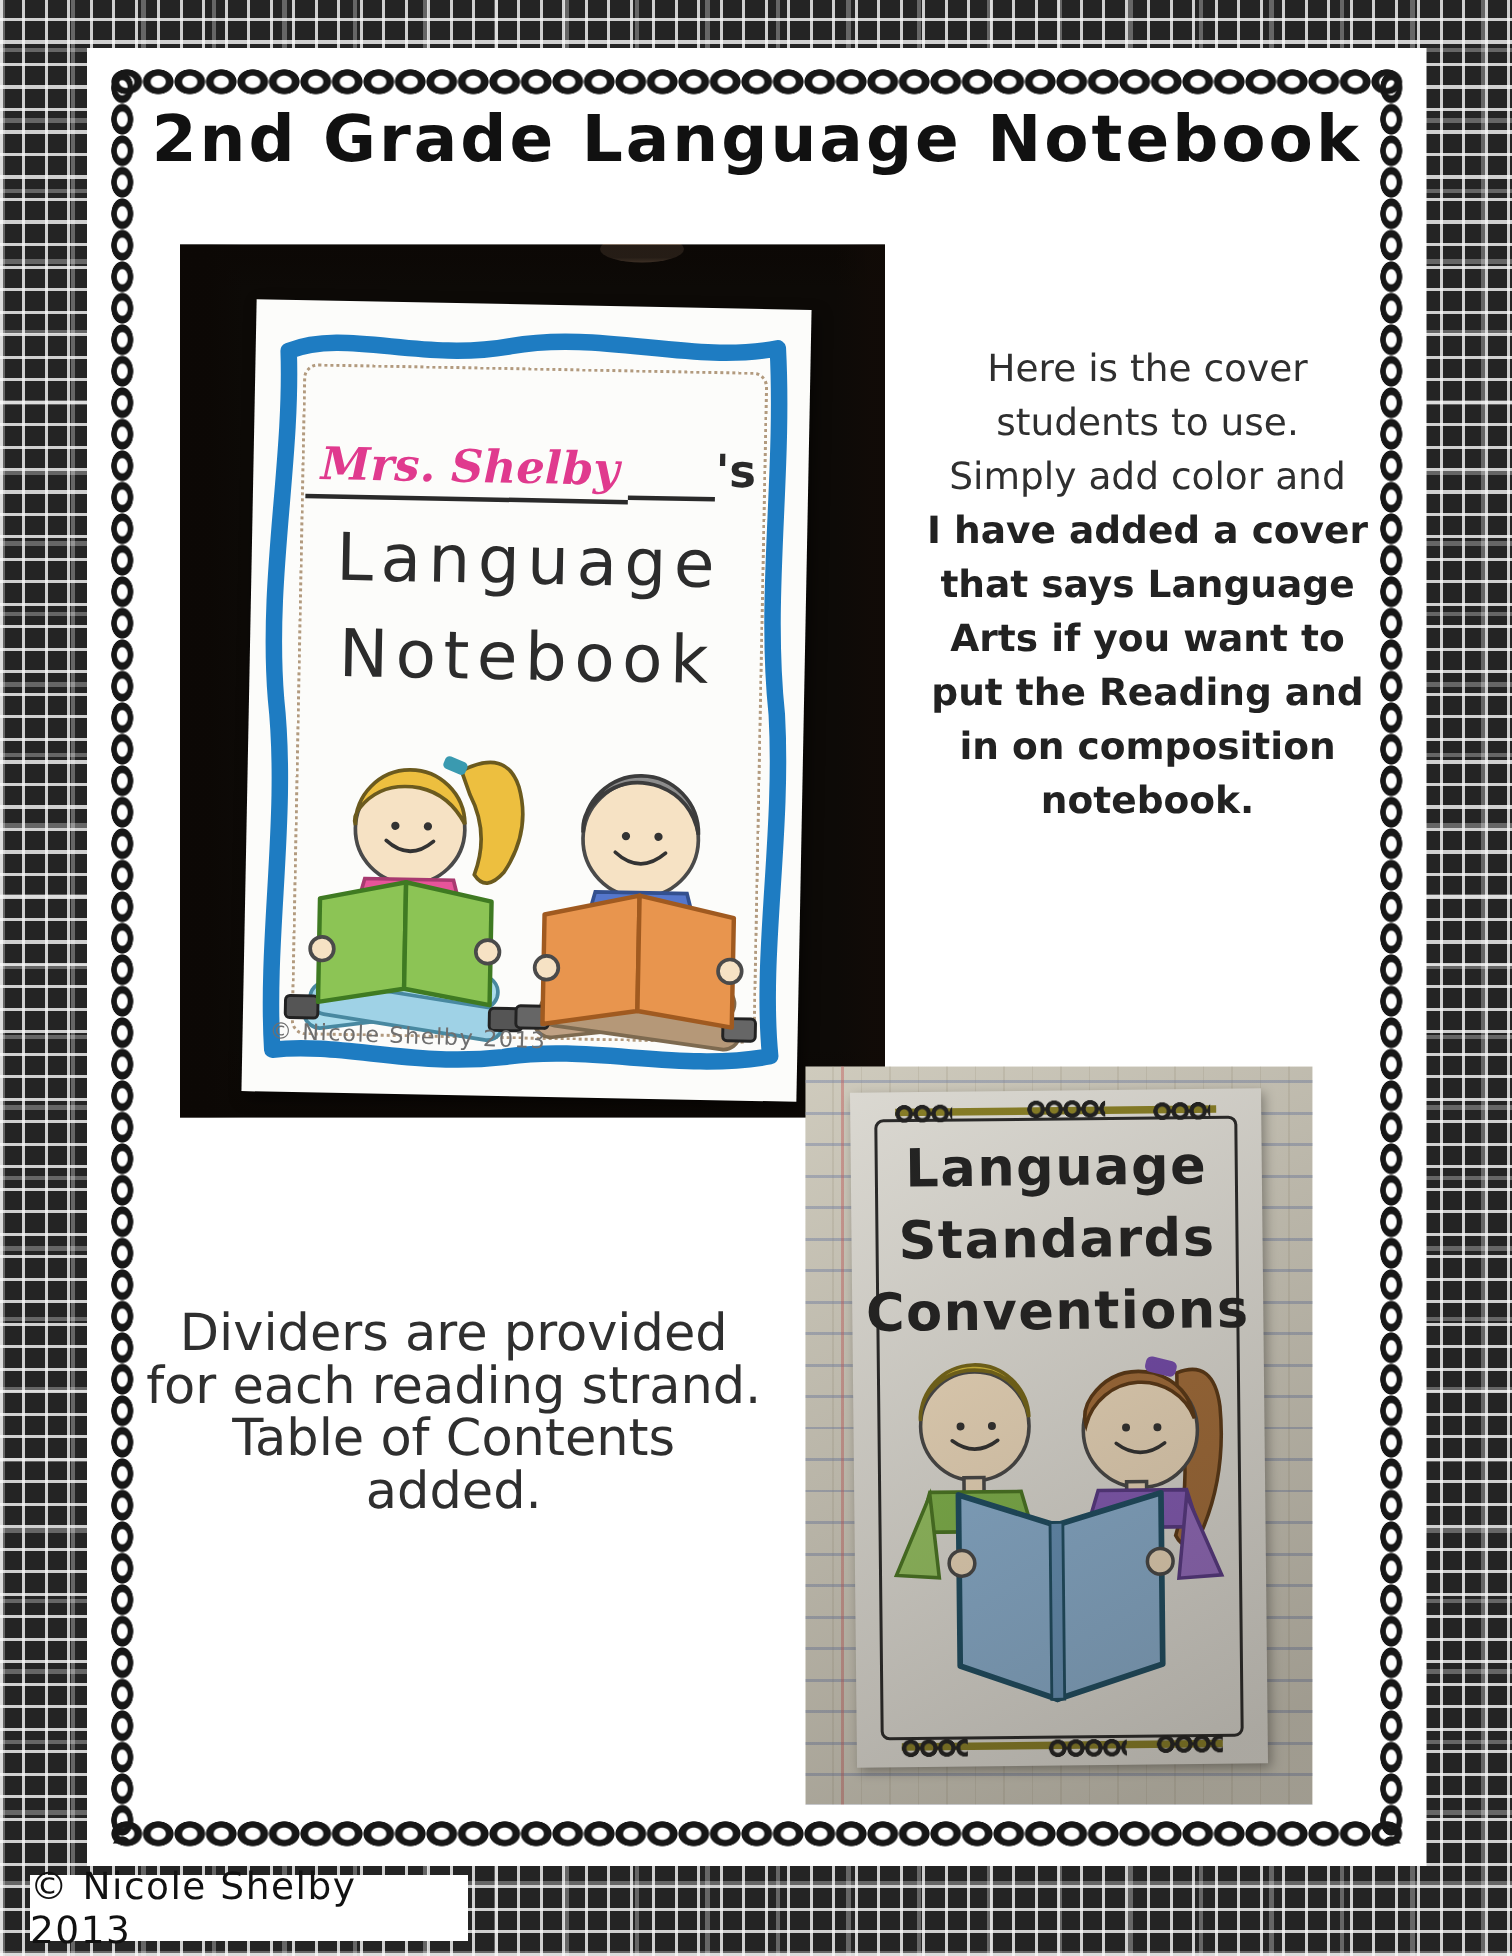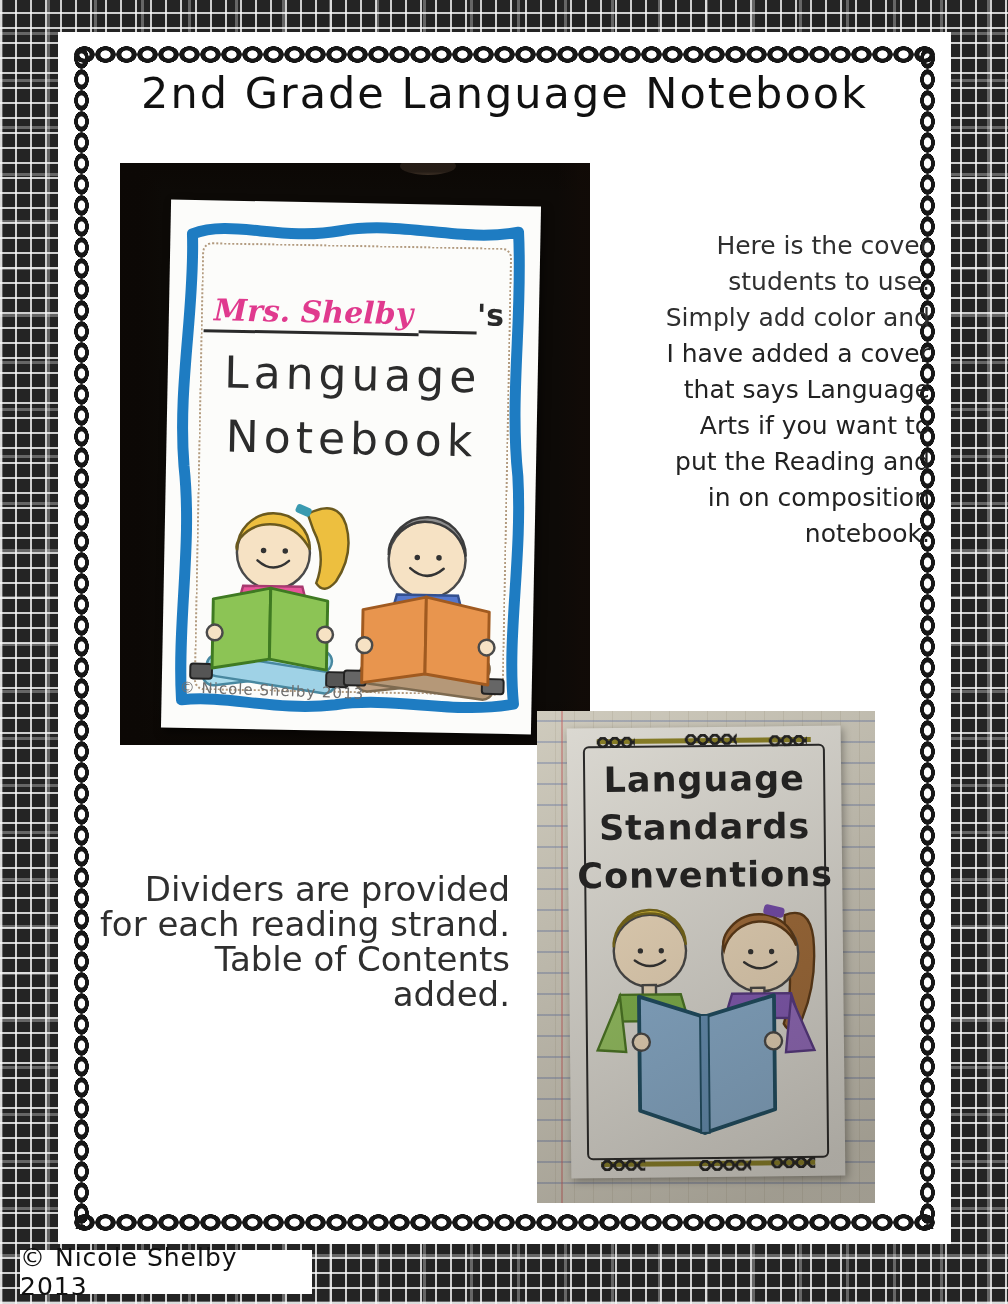--- a/index.html
+++ b/index.html
@@ -21,21 +21,21 @@
     background-size:21px 17px;}
   .chain-v{width:15px;background-repeat:repeat-y;
     background-image:radial-gradient(ellipse closest-side at 50% 50%, rgba(0,0,0,0) 44%, #171717 52%, #171717 95%, rgba(0,0,0,0) 100%);
     background-size:15px 21px;}
   .chain-top{left:16px;right:16px;top:14px;}
   .chain-bottom{left:16px;right:16px;bottom:13px;}
   .chain-left{left:16px;top:16px;bottom:15px;}
   .chain-right{right:16px;top:16px;bottom:15px;}
 
   .page-title{position:absolute;top:36px;left:0;right:0;text-align:center;
-    font-size:43px;font-weight:normal;letter-spacing:2px;color:#111;}
+    font-size:43px;font-weight:bold;letter-spacing:2px;color:#111;}
 
   
   .photo1{position:absolute;left:62px;top:131px;width:470px;height:582px;
     background:#0d0a07;overflow:hidden;}
   .marble{position:absolute;left:32px;top:8px;right:16px;bottom:36px;}
   .photo1-shade{position:absolute;inset:0;pointer-events:none;
     background:
       linear-gradient(90deg, rgba(12,8,5,.95) 0 4%, rgba(12,8,5,0) 9% 93%, rgba(18,11,7,.75) 98%),
       linear-gradient(180deg, rgba(12,8,5,.85) 0 1.5%, rgba(12,8,5,0) 5% 92%, rgba(12,8,5,.8) 98%);}
   .finger{position:absolute;left:280px;top:-6px;width:56px;height:18px;border-radius:50%;
@@ -85,24 +85,24 @@
   .div-title{position:absolute;left:0;right:0;text-align:center;font-weight:bold;
     color:#242424;font-size:35px;letter-spacing:1px;}
   .div-title.t1{top:32px;}
   .div-title.t2{top:80px;}
   .div-title.t3{top:128px;}
   .kids2{position:absolute;left:18px;top:170px;}
   .photo2-tint{position:absolute;inset:0;pointer-events:none;
     background:linear-gradient(150deg, rgba(40,34,26,.05) 0%, rgba(30,25,18,.30) 90%);}
 
   
-  .note{position:absolute;text-align:right;color:#2f2f2f;}
+  .note{position:absolute;text-align:center;color:#2f2f2f;}
   .note-right{left:542px;top:196px;width:330px;font-size:25px;line-height:36px;}
   .note-left{left:37px;top:840px;width:415px;font-size:34px;line-height:35px;}
-  .note .b{font-weight:normal;color:#222;}
+  .note .b{font-weight:bold;color:#222;}
 
   .credit-box{position:absolute;left:20px;top:1250px;width:292px;height:44px;background:#ffffff;
     display:flex;align-items:center;justify-content:center;
     font-size:25px;color:#111;letter-spacing:1px;}
 
   
   .skin{fill:#f6e2c4;stroke:#4a4a4a;stroke-width:2.5;}
   .ink{stroke:#333;stroke-width:2.5;fill:none;stroke-linecap:round;}
   .fill-green{fill:var(--book-green,#8cc455);stroke:#3f7a22;stroke-width:3;stroke-linejoin:round;}
   .fill-orange{fill:var(--book-orange,#e8954e);stroke:#a05a20;stroke-width:3;stroke-linejoin:round;}

